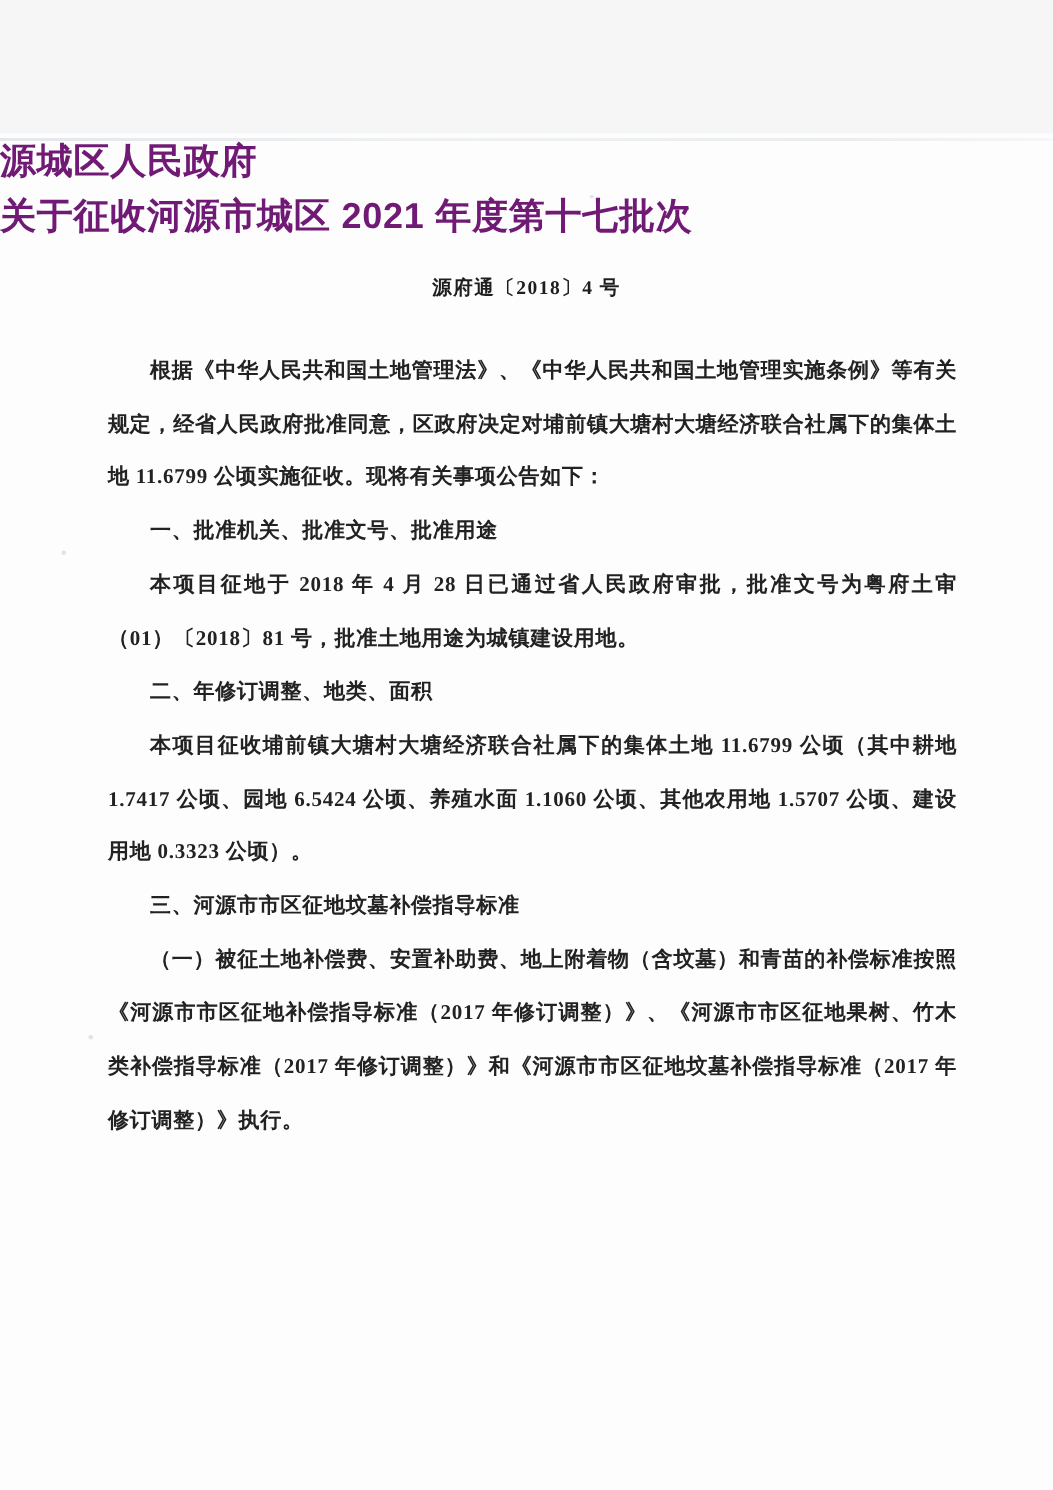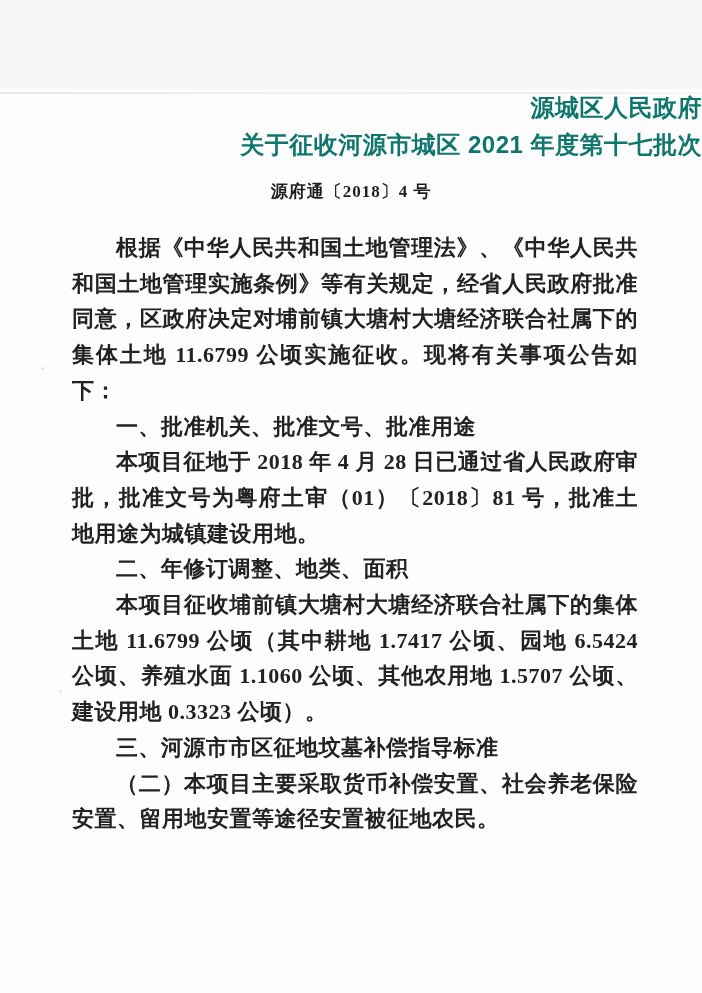--- a/index.html
+++ b/index.html
@@ -32,41 +32,41 @@
     position: absolute;
     background: #c9cdd0;
     border-radius: 50%;
     opacity: 0.55;
   }
   .speckle.s1 { left: 41px; top: 278px; width: 3px; height: 3px; }
   .speckle.s2 { left: 393px; top: 41px; width: 3px; height: 2px; }
   .speckle.s3 { left: 59px; top: 601px; width: 3px; height: 3px; }
   .title-block {
     margin: 89px 0 0 0;
-    text-align: right;
+    text-align: left;
     font-family: "Liberation Sans", "DejaVu Sans", sans-serif;
     font-weight: 700;
     font-size: 24px;
     line-height: 37px;
     letter-spacing: 0.5px;
-    color: #0f766e;
+    color: #701a75;
   }
   .title-line { display: block; }
   .doc-number {
     margin-top: 17px;
     text-align: center;
-    font-size: 17px;
+    font-size: 13px;
     line-height: 24px;
     font-weight: 600;
     letter-spacing: 1px;
     color: #1e1e1e;
   }
   .doc-body {
     margin: 26px 64px 0 72px;
-    font-size: 22px;
+    font-size: 14px;
     line-height: 35.7px;
     letter-spacing: 0.5px;
     text-align: justify;
     text-justify: inter-ideograph;
     font-weight: 700;
     color: #222222;
   }
   .para {
     margin: 0;
     padding: 0;
@@ -90,16 +90,16 @@
 
   <div class="doc-number">源府通〔2018〕4 号</div>
 
   <main class="doc-body">
     <p class="para">根据《中华人民共和国土地管理法》、《中华人民共和国土地管理实施条例》等有关规定，经省人民政府批准同意，区政府决定对埔前镇大塘村大塘经济联合社属下的集体土地 11.6799 公顷实施征收。现将有关事项公告如下：</p>
     <p class="para">一、批准机关、批准文号、批准用途</p>
     <p class="para">本项目征地于 2018 年 4 月 28 日已通过省人民政府审批，批准文号为粤府土审（01）〔2018〕81 号，批准土地用途为城镇建设用地。</p>
     <p class="para">二、年修订调整、地类、面积</p>
     <p class="para">本项目征收埔前镇大塘村大塘经济联合社属下的集体土地 11.6799 公顷（其中耕地 1.7417 公顷、园地 6.5424 公顷、养殖水面 1.1060 公顷、其他农用地 1.5707 公顷、建设用地 0.3323 公顷）。</p>
     <p class="para">三、河源市市区征地坟墓补偿指导标准</p>
-    <p class="para">（二）本项目主要采取货币补偿安置、社会养老保险安置、留用地安置等途径安置被征地农民。</p>
+    <p class="para">（一）被征土地补偿费、安置补助费、地上附着物（含坟墓）和青苗的补偿标准按照《河源市市区征地补偿指导标准（2017 年修订调整）》、《河源市市区征地果树、竹木类补偿指导标准（2017 年修订调整）》和《河源市市区征地坟墓补偿指导标准（2017 年修订调整）》执行。</p>
   </main>
 
 </div>
 
 </body></html>

